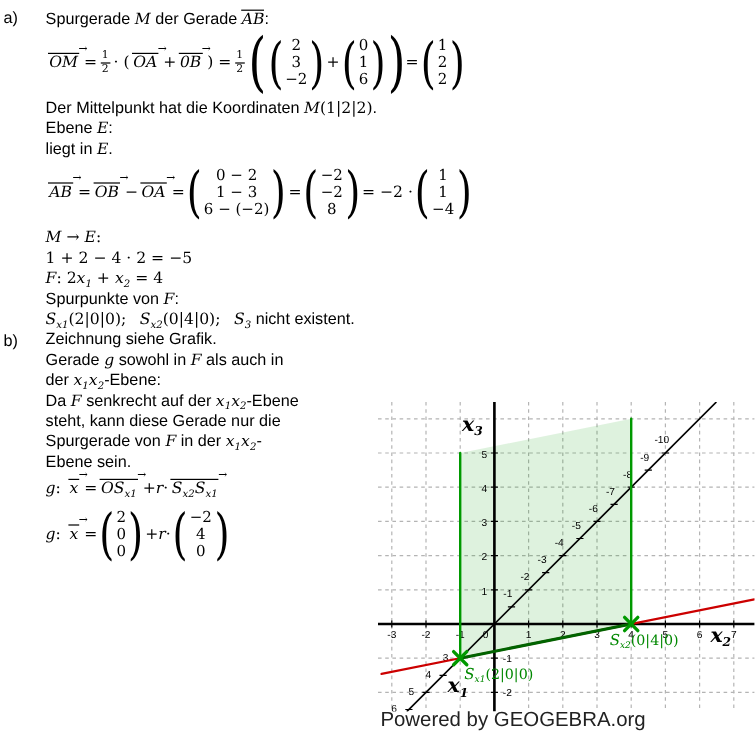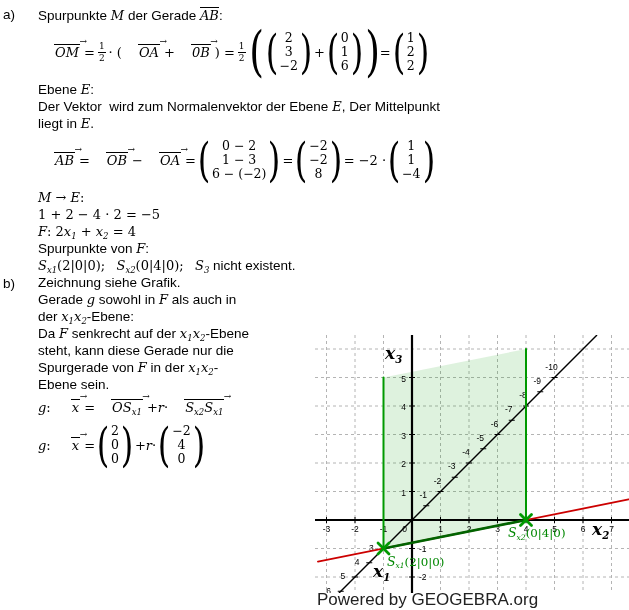--- a/index.html
+++ b/index.html
@@ -13,21 +13,21 @@
   .mu{font-family:"DejaVu Serif",serif;font-style:normal;font-size:13px;}
   .mi{font-family:"DejaVu Serif",serif;font-style:italic;font-size:13px;}
   .sub{font-size:8.5px;vertical-align:-3px;line-height:0;font-style:italic;}
   .ov{position:relative;}
   .ov::before{content:"";position:absolute;left:0;right:0;top:-1px;border-top:1px solid #000;}
   .fml{display:flex;align-items:center;white-space:nowrap;font-family:"DejaVu Serif",serif;font-size:13px;}
   .f1{height:52px;margin:2px 0 3px 0;}
   .f2{height:54px;margin:1px 0 2px 0;}
   .f3{height:22px;margin:3px 0 1px 0;}
   .f4{height:50px;margin:2px 0 0 0;}
-  .vec{position:relative;font-style:italic;display:inline-block;margin:0 3px 0 16px;padding:0 2px 0 1px;}
+  .vec{position:relative;font-style:italic;display:inline-block;margin:0 3px 0 2px;padding:0 2px 0 1px;}
   .vec::before{content:"";position:absolute;left:0;right:1px;top:-1px;border-top:1px solid #000;}
   .vec::after{content:"\2192";position:absolute;right:-6px;top:-9px;font-size:9px;font-style:normal;}
   .vec .vb{font-style:italic;}
   .frac{display:inline-flex;flex-direction:column;text-align:center;font-size:9px;line-height:1.15;
         vertical-align:middle;margin:0 3px;font-style:normal;}
   .frac .fn{border-bottom:1px solid #000;padding:0 1px;}
   .cv{display:inline-flex;align-items:center;margin:0 1px;}
   .cv .rows{display:inline-flex;flex-direction:column;align-items:center;font-size:12.5px;
             line-height:14px;padding:0 1px;font-style:normal;}
   .paren{font-family:"DejaVu Serif",serif;font-size:46px;line-height:40px;display:inline-block;
@@ -38,21 +38,21 @@
   .graph svg{position:absolute;left:0;top:0;}
   .credit{position:absolute;left:2px;top:255px;font-size:17px;}
 </style>
 </head>
 <body>
 
 <div class="page">
   <span class="marker mk-a">a)</span>
   <span class="marker mk-b">b)</span>
   <div class="doc">
-      <div class="ln"><span class="tx">Spurpunkte </span><span class="mi">M</span><span class="tx"> der Gerade </span><span class="mi ov">AB</span><span class="tx">:</span></div>
+      <div class="ln"><span class="tx">Spurgerade </span><span class="mi">M</span><span class="tx"> der Gerade </span><span class="mi ov">AB</span><span class="tx">:</span></div>
       <div class="fml f1">
         <span class="vec"><span class="vb">OM</span></span>
         <span class="mu"> = </span>
         <span class="frac">
           <span class="fn">1</span>
           <span class="fd">2</span>
         </span>
         <span class="mu"> · (</span>
         <span class="vec"><span class="vb">OA</span></span>
         <span class="mu"> + </span>
@@ -87,22 +87,22 @@
         <span class="cv">
           <span class="paren">(</span>
           <span class="rows">
             <span class="row">1</span>
             <span class="row">2</span>
             <span class="row">2</span>
           </span>
           <span class="paren">)</span>
         </span>
       </div>
+      <div class="ln"><span class="tx">Der Mittelpunkt hat die Koordinaten </span><span class="mi">M</span><span class="mu">(1|2|2)</span><span class="tx">.</span></div>
       <div class="ln"><span class="tx">Ebene </span><span class="mi">E</span><span class="tx">:</span></div>
-      <div class="ln"><span class="tx">Der Vektor &nbsp;wird zum Normalenvektor der Ebene </span><span class="mi">E</span><span class="tx">, Der Mittelpunkt</span></div>
       <div class="ln"><span class="tx">liegt in </span><span class="mi">E</span><span class="tx">.</span></div>
       <div class="fml f2">
         <span class="vec"><span class="vb">AB</span></span>
         <span class="mu"> = </span>
         <span class="vec"><span class="vb">OB</span></span>
         <span class="mu"> − </span>
         <span class="vec"><span class="vb">OA</span></span>
         <span class="mu"> = </span>
         <span class="cv">
           <span class="paren">(</span>

